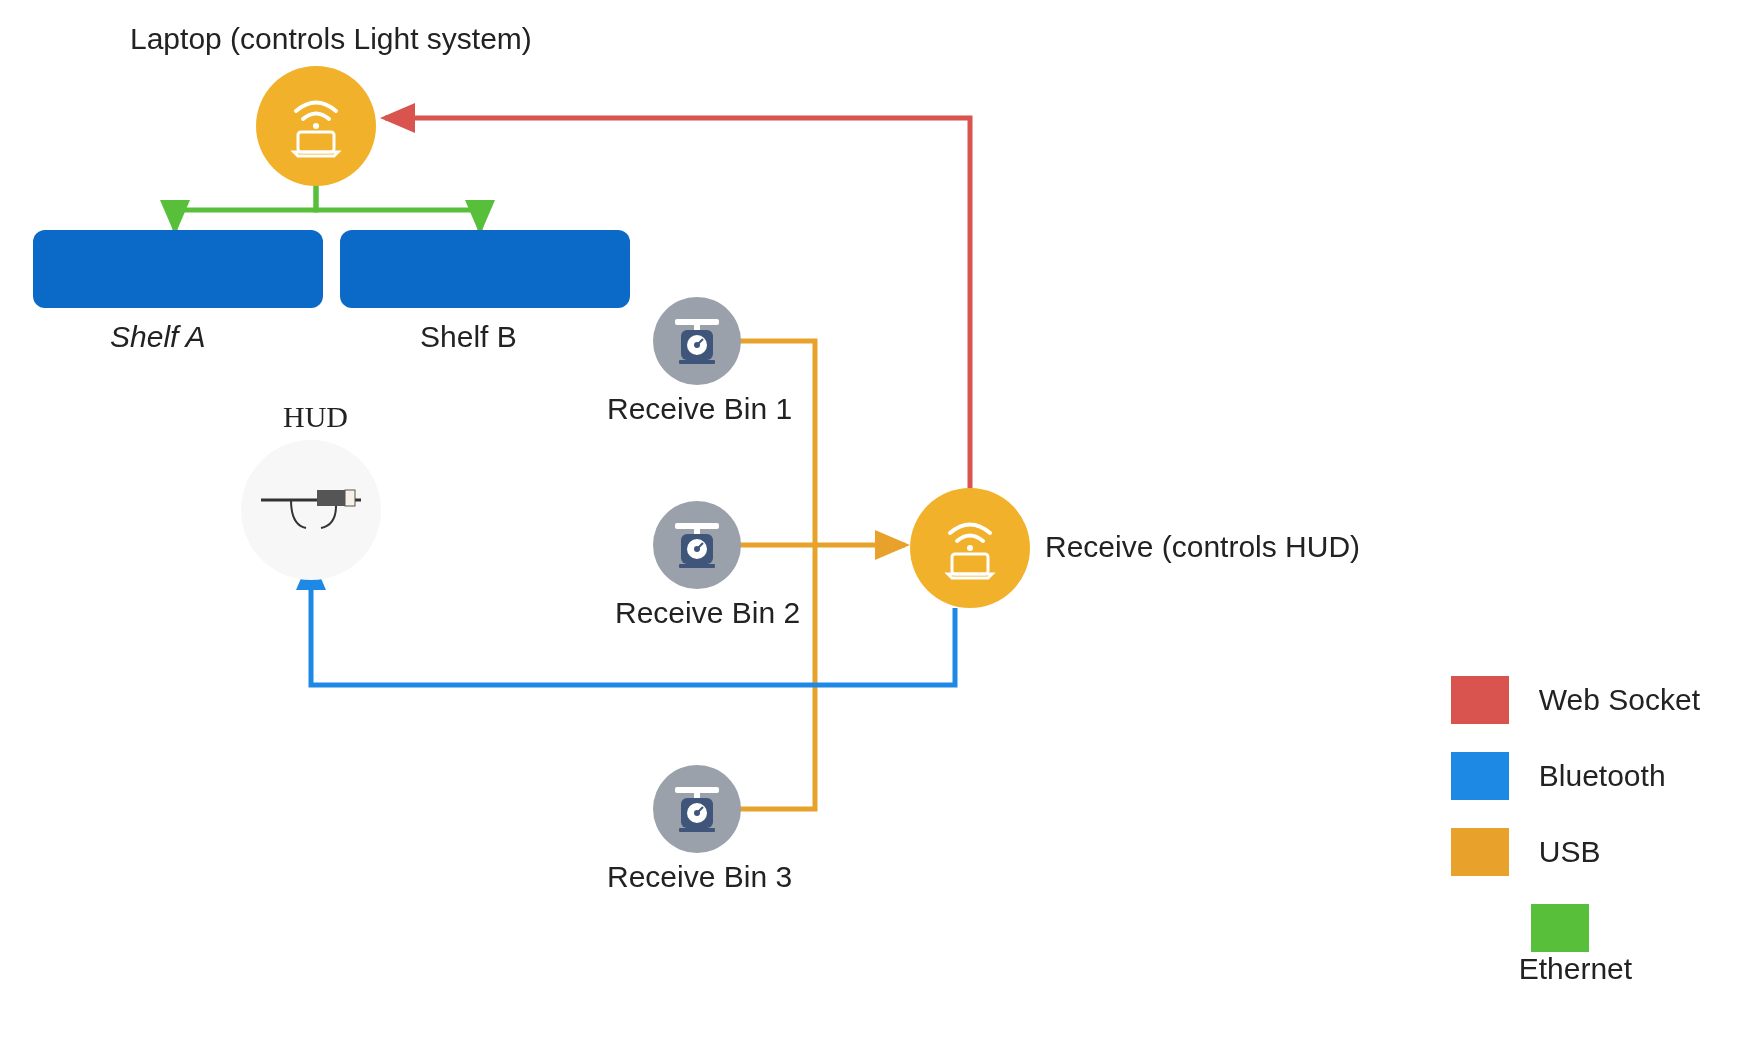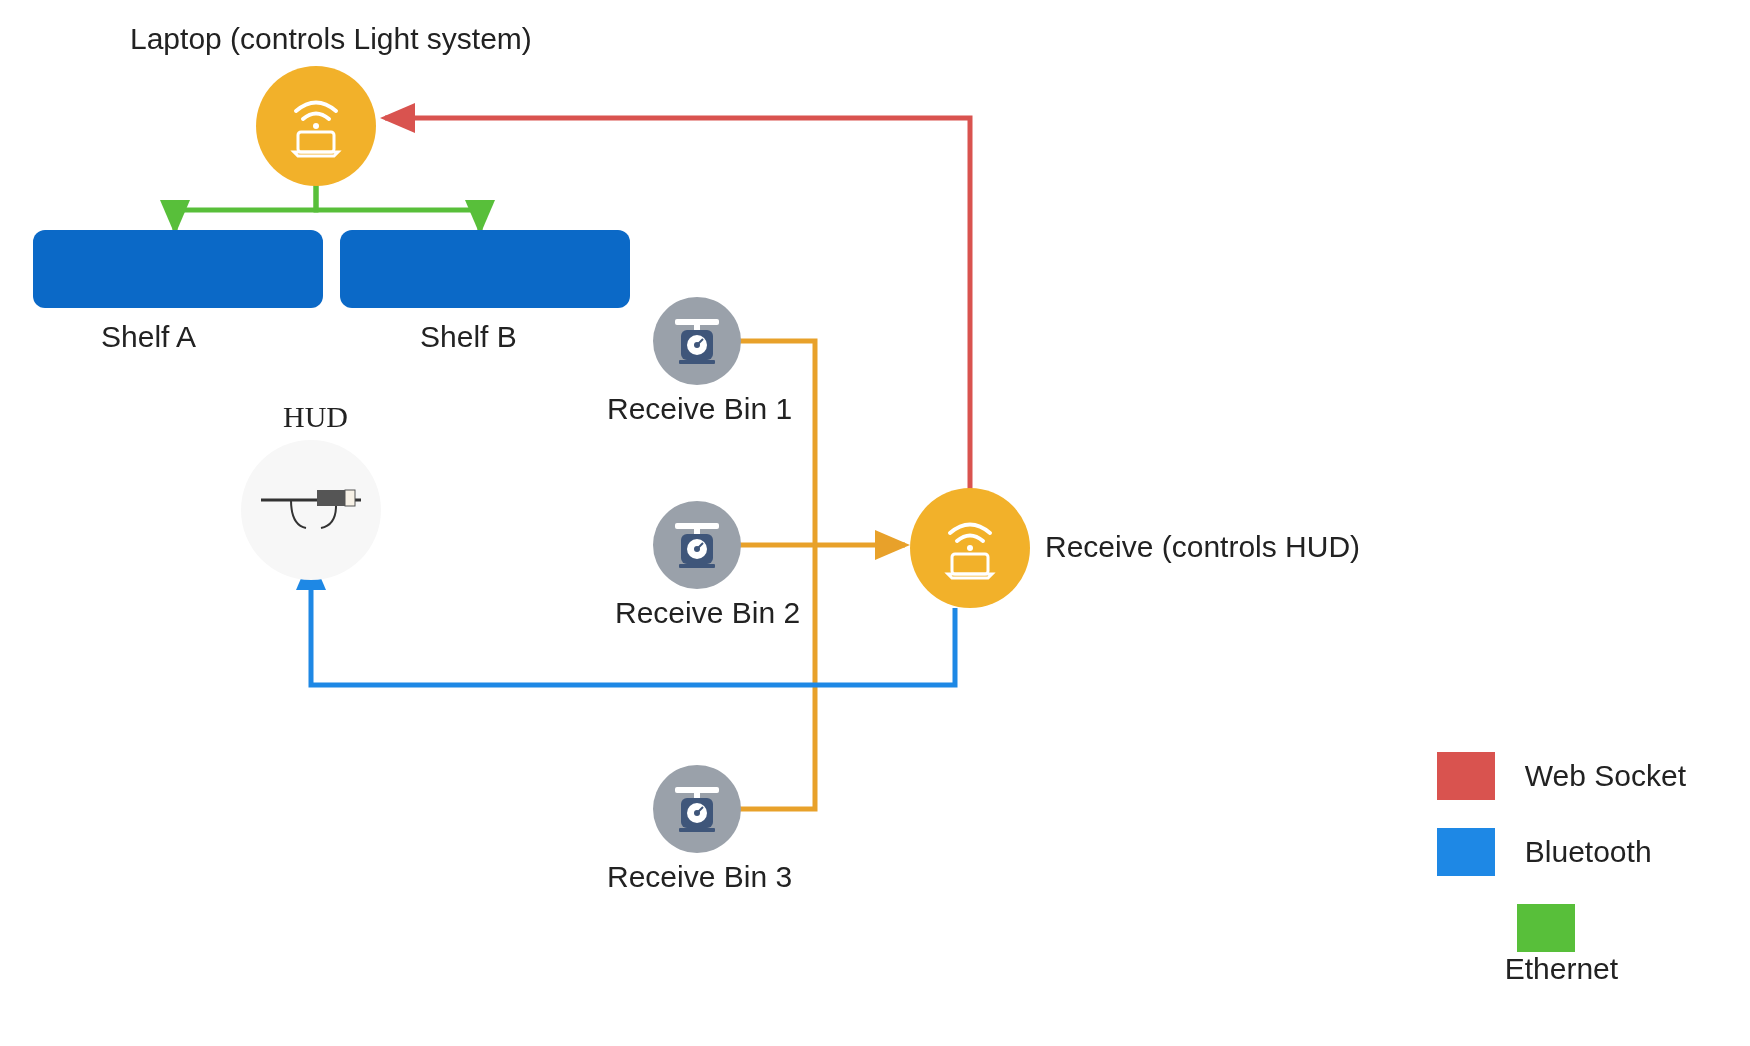--- a/index.html
+++ b/index.html
@@ -25,21 +25,21 @@
   }
   .shelf {
     position: absolute;
     width: 290px;
     height: 78px;
     background: #0b69c7;
     border-radius: 12px;
   }
   .legend {
     position: absolute;
-    right: 64px;
+    right: 50px;
     bottom: 60px;
     margin-top: 20px;
   }
   .legend-row {
     display: flex;
     align-items: center;
     margin-bottom: 28px;
     font-size: 30px;
   }
   .legend-swatch {
@@ -120,21 +120,21 @@
     <svg width="80" height="80" viewBox="0 0 80 80">
       <path d="M20 25 Q40 8 60 25" stroke="#fff" stroke-width="4" fill="none" stroke-linecap="round"></path>
       <path d="M27 33 Q40 22 53 33" stroke="#fff" stroke-width="4" fill="none" stroke-linecap="round"></path>
       <circle cx="40" cy="40" r="3" fill="#fff"></circle>
       <rect x="22" y="46" width="36" height="20" rx="3" fill="none" stroke="#fff" stroke-width="3"></rect>
       <path d="M18 66 L62 66 L58 70 L22 70 Z" fill="none" stroke="#fff" stroke-width="3"></path>
     </svg>
   </div>
 
   <div class="shelf" style="left:33px; top:230px;"></div>
-  <div class="label" style="left:101px; top:320px;">Shelf A</div>
+  <div class="label" style="left:110px; top:320px;font-style:italic;">Shelf A</div>
 
   <div class="shelf" style="left:340px; top:230px;"></div>
   <div class="label" style="left:420px; top:320px;">Shelf B</div>
 
   <div class="label" style="left:283px; top:400px;font-family:Liberation Serif, serif;">HUD</div>
   <div class="node-circle-light" style="left:241px; top:440px;">
     <svg width="120" height="80" viewBox="0 0 120 80">
       <line x1="10" y1="30" x2="110" y2="30" stroke="#333" stroke-width="3"></line>
       <rect x="66" y="20" width="28" height="16" fill="#555"></rect>
       <rect x="94" y="20" width="10" height="16" fill="#f7f1e6" stroke="#555" stroke-width="1"></rect>
@@ -195,19 +195,23 @@
 
   <div class="legend">
     <div class="legend-row">
       <div class="legend-swatch" style="background:#d9534f"></div>
       <span>Web Socket</span>
     </div>
     <div class="legend-row">
       <div class="legend-swatch" style="background:#1e88e5"></div>
       <span>Bluetooth</span>
     </div>
+    <div class="legend-row">
+      <div class="legend-swatch" style="background:#e8a12a"></div>
+      <span>USB</span>
+    </div>
     <div class="legend-row" style="margin-bottom:0;flex-direction:column;">
       <div class="legend-swatch" style="background:#58bf3a"></div>
       <span>Ethernet</span>
     </div>
   </div>
 
 </div>
 
 </body></html>

